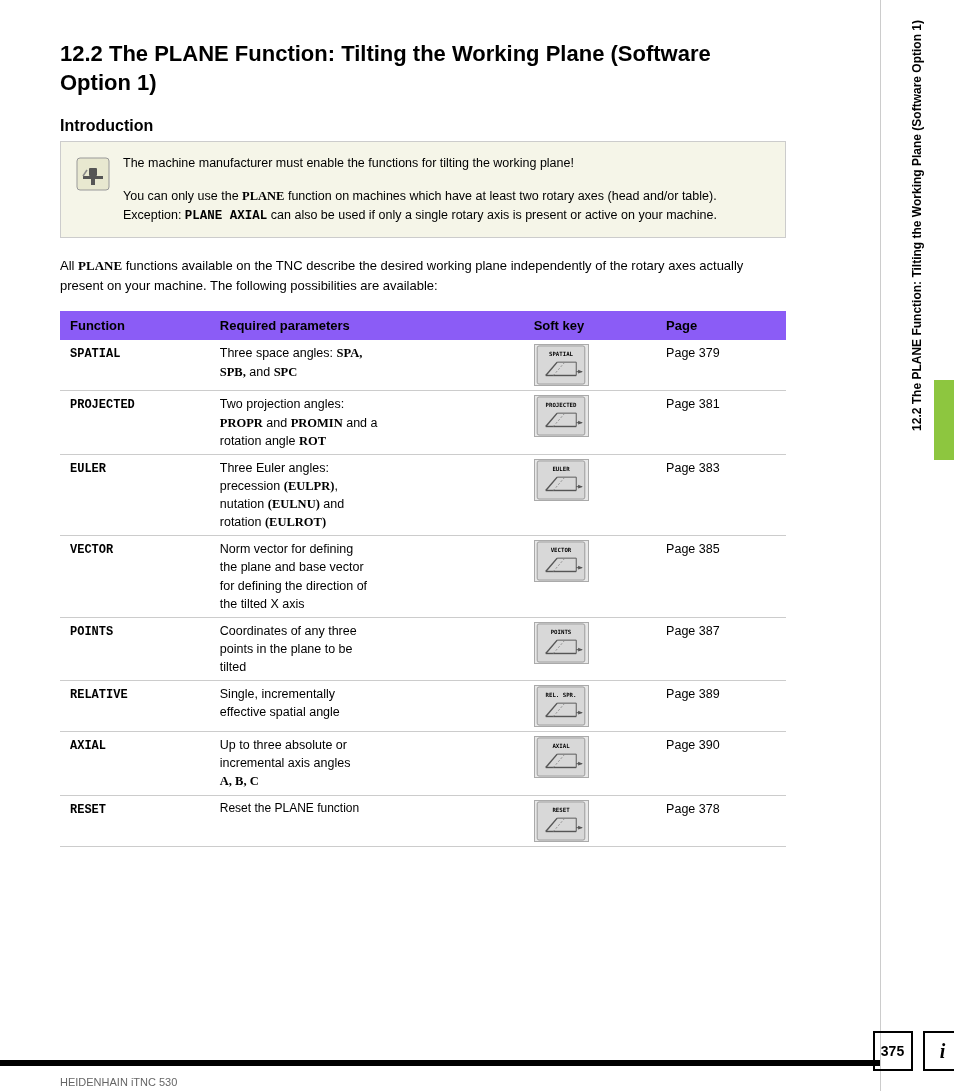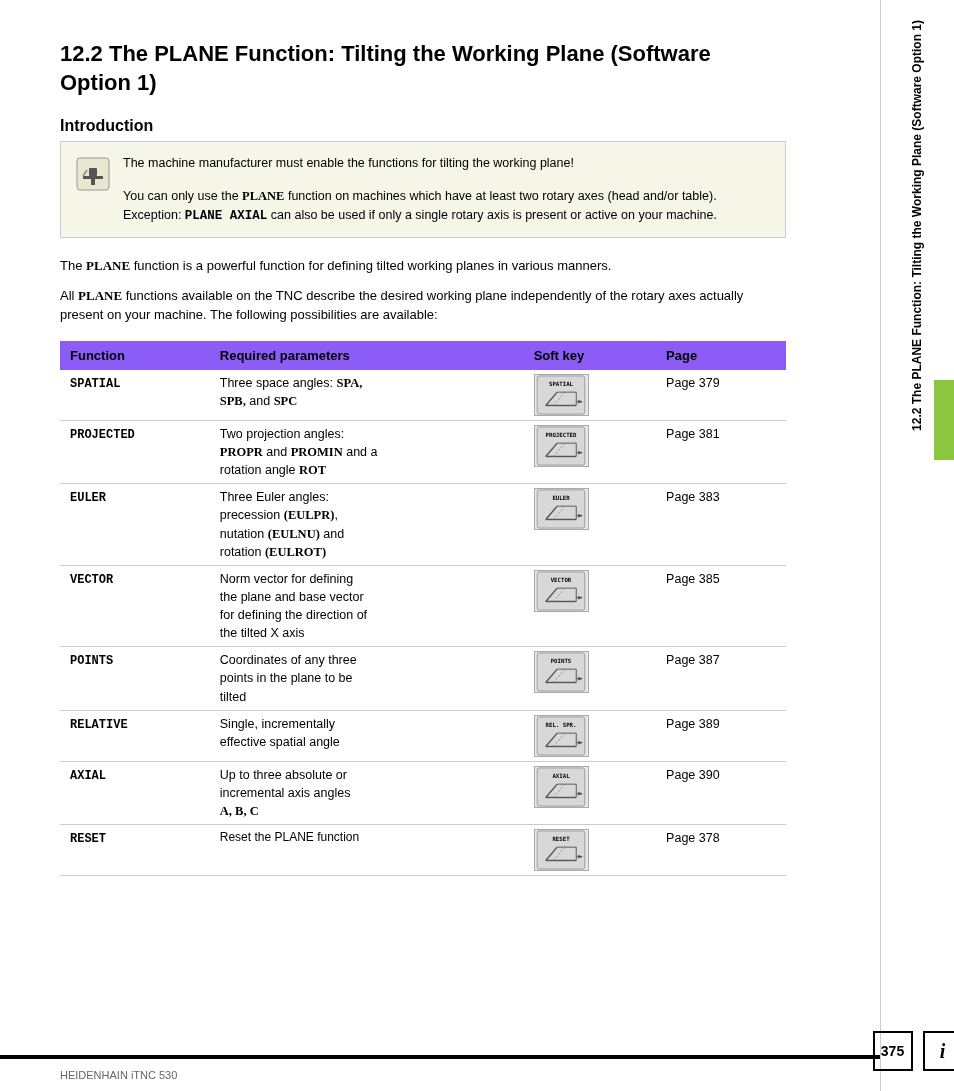--- a/index.html
+++ b/index.html
@@ -193,22 +193,22 @@
       flex-direction: column;
       gap: 1px;
       position: relative;
       overflow: hidden;
     }
 
     .footer-bar {
       display: flex;
       justify-content: space-between;
       align-items: center;
-      padding: 10px 50px 10px 60px;
-      border-top: 4px solid #000000;
+      padding: 10px 50px 3px 60px;
+      border-top: 6px solid #000000;
       position: absolute;
       bottom: 0;
       left: 0;
       width: 880px;
     }
 
     .footer-text {
       font-size: 11px;
       color: #666;
     }
@@ -241,23 +241,20 @@
         </svg>
       </div>
       <div class="notice-text">
         <p>The machine manufacturer must enable the functions for tilting the working plane!</p>
         <p>
           You can only use the <span class="inline-bold">PLANE</span> function on machines which have at least two rotary axes (head and/or table). Exception: <span class="inline-mono">PLANE  AXIAL</span> can also be used if only a single rotary axis is present or active on your machine.
         </p>
       </div>
     </div>
 
-    <p class="intro-para">
-      The <span class="inline-bold">PLANE</span> function is a powerful function for defining tilted working planes in various manners.
-    </p>
     <p class="intro-para">
       All <span class="inline-bold">PLANE</span> functions available on the TNC describe the desired working plane independently of the rotary axes actually present on your machine. The following possibilities are available:
     </p>
 
     <div class="table-section">
       <table>
         <thead>
           <tr>
             <th>Function</th>
             <th>Required parameters</th>

